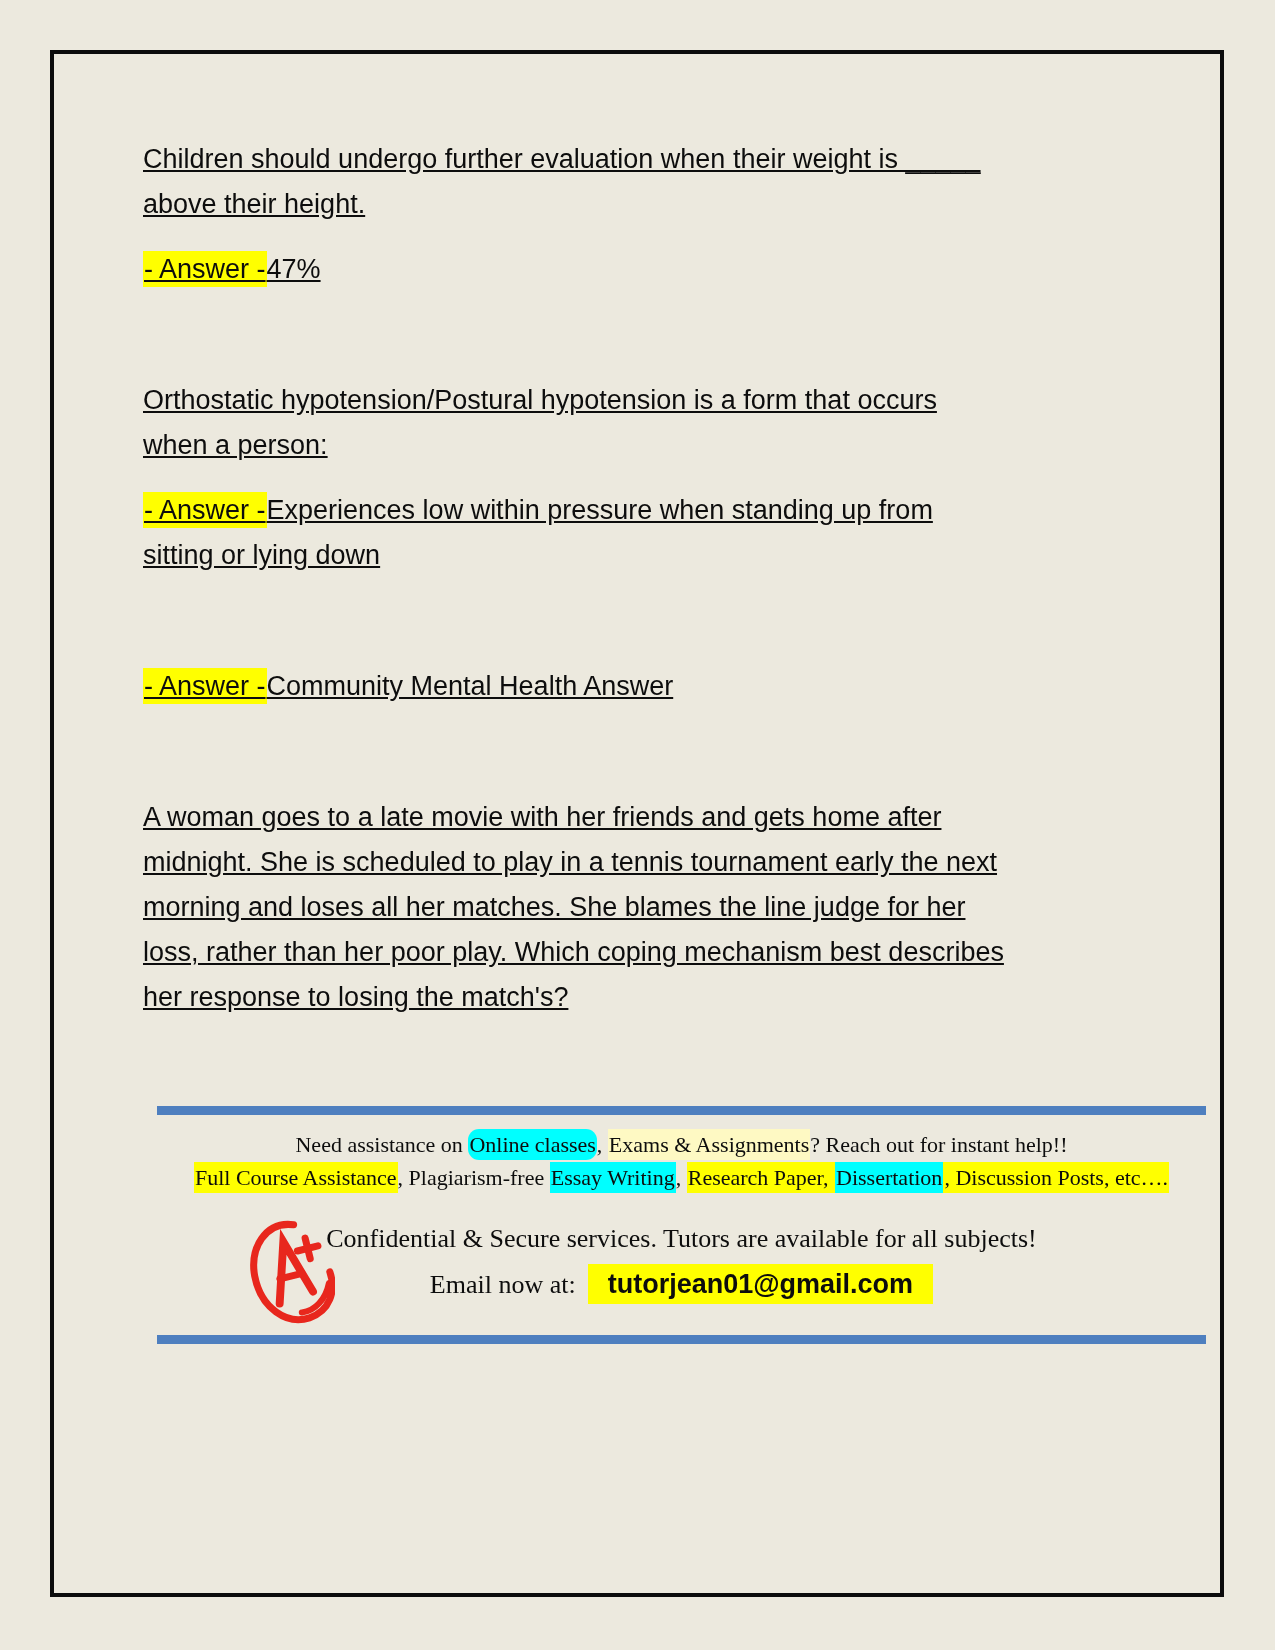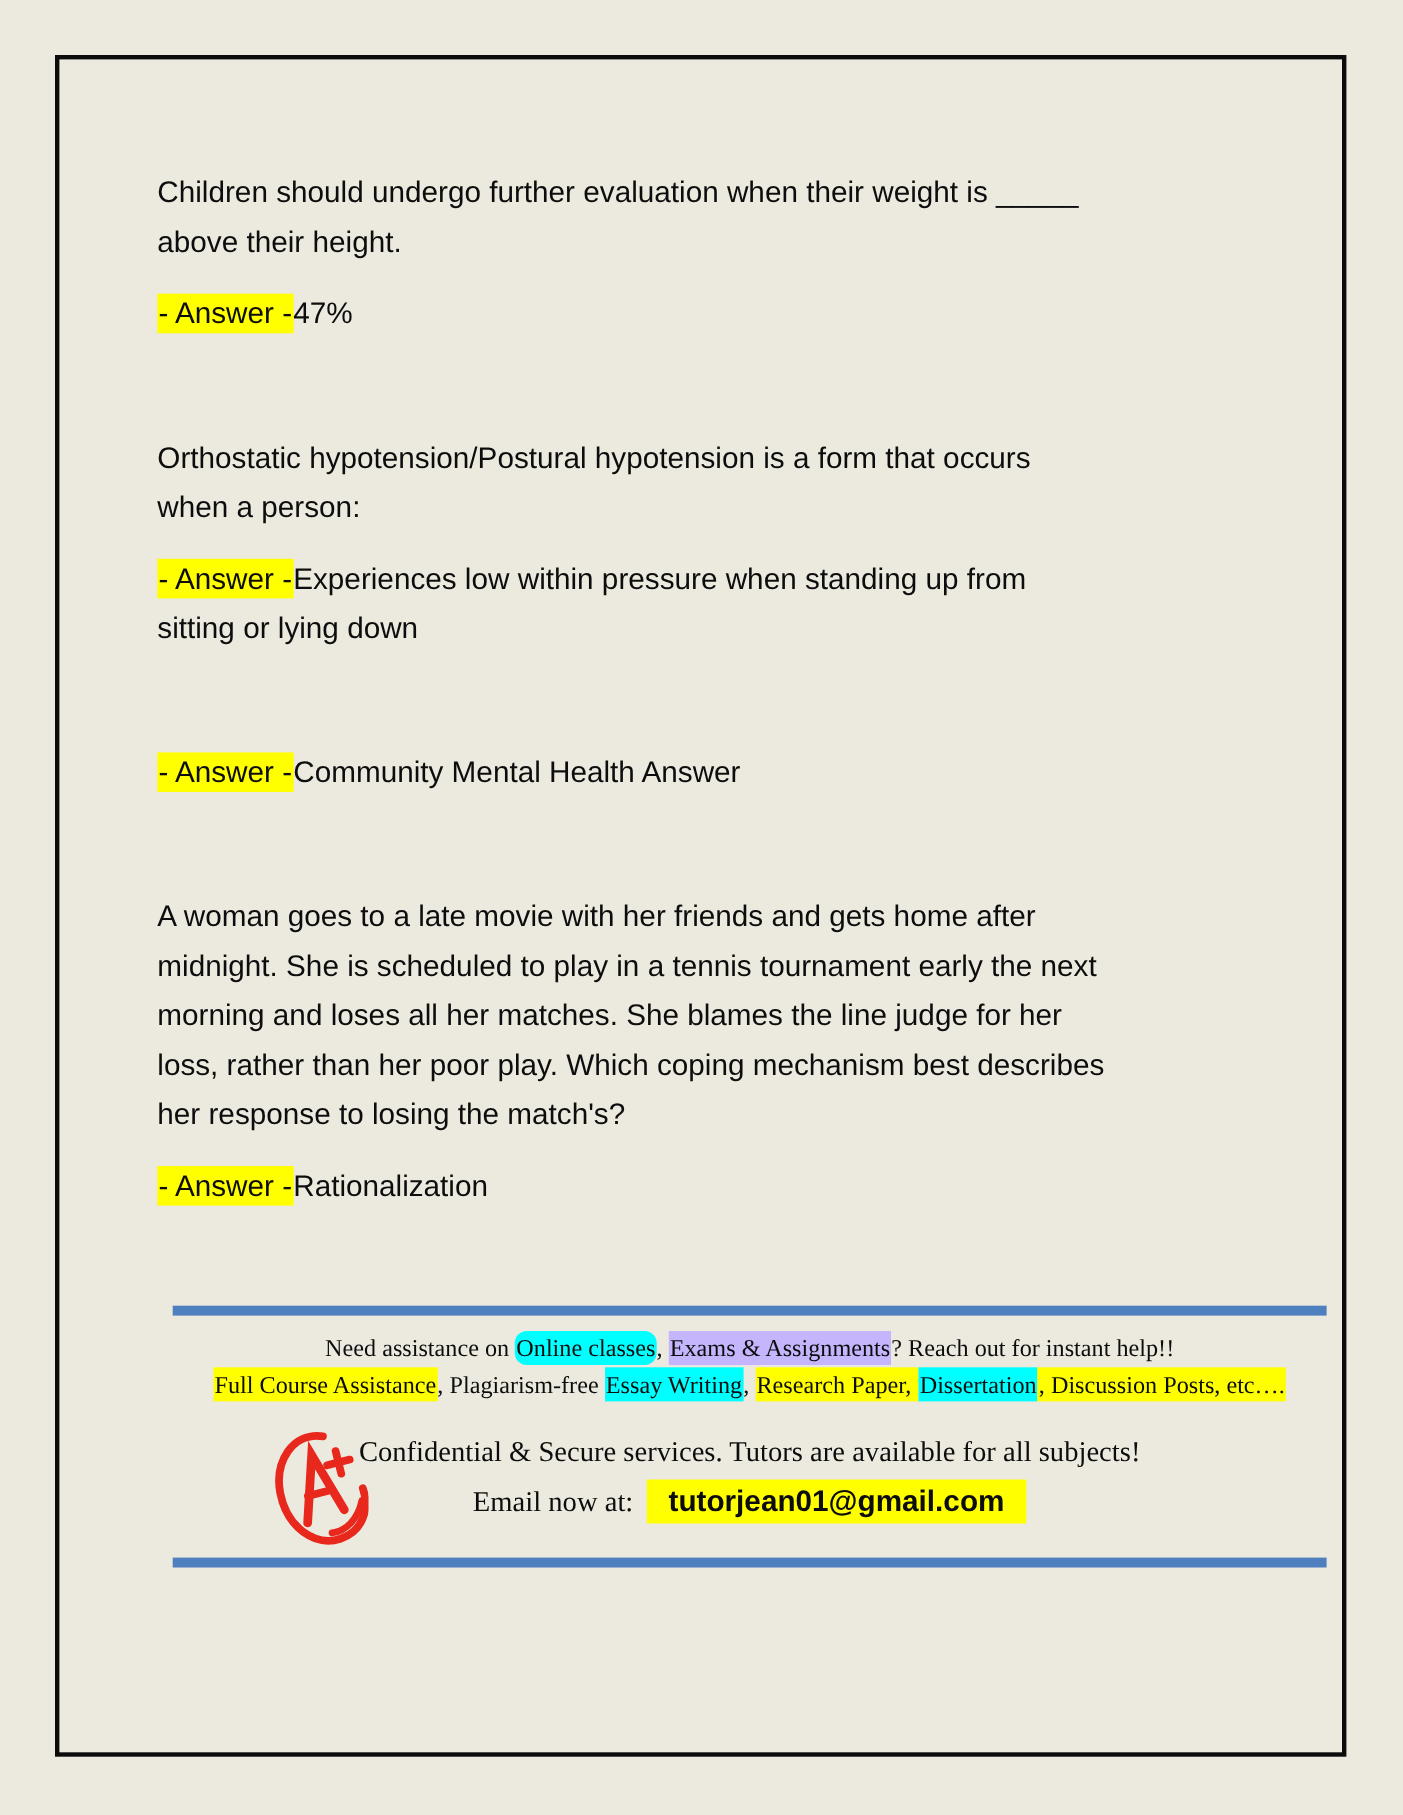--- a/index.html
+++ b/index.html
@@ -14,21 +14,21 @@
   .page{
     position:absolute;left:50px;top:50px;
     width:1166px;height:1539px;
     border:4px solid #0c0c0c;
     box-sizing:content-box;
     background:#ECE9DE;
   }
   .content{
     padding:83px 0 0 89px;
   }
-  .qa-block{margin:16px 0 86px 0;width:1024px;}
+  .qa-block{margin:0 0 86px 0;width:1024px;text-decoration:underline;}
   .question{
     margin:0 0 20px 0;
     font-size:27px;line-height:45px;
     white-space:pre-line;
   }
   .answer{
     margin:0;
     font-size:27px;line-height:45px;
     white-space:pre-line;
   }
@@ -97,26 +97,25 @@
     <div class="qa-block">
       <p class="answer"><span class="hl" style="background-color: rgb(255, 255, 0);">- Answer -</span><span>Community Mental Health Answer</span></p>
     </div>
 
     <div class="qa-block">
       <p class="question">A woman goes to a late movie with her friends and gets home after
 midnight. She is scheduled to play in a tennis tournament early the next
 morning and loses all her matches. She blames the line judge for her
 loss, rather than her poor play. Which coping mechanism best describes
 her response to losing the match's?</p>
-      <p class="answer"><span class="hl" style="background-color: rgb(255, 255, 0);">- Answer -</span><span>Rationalization</span></p>
     </div>
 
     <div class="divider-bar bar-top" style="background-color: rgb(78, 127, 191);"></div>
 
-    <p class="assist-line"><span>Need assistance on </span><span class="hl" style="background-color: rgb(0, 255, 255); border-radius: 11px;">Online classes</span><span>, </span><span class="hl" style="background-color: #c4b5fd; margin-top: 39px;">Exams &amp; Assignments</span><span>? Reach out for instant help!!</span></p>
+    <p class="assist-line"><span>Need assistance on </span><span class="hl" style="background-color: rgb(0, 255, 255); border-radius: 11px;">Online classes</span><span>, </span><span class="hl" style="background-color: #fef9c3; margin-top: 39px;">Exams &amp; Assignments</span><span>? Reach out for instant help!!</span></p>
 
     <p class="assist-line second"><span class="hl" style="background-color: rgb(255, 255, 0);">Full Course Assistance</span><span>, Plagiarism-free </span><span class="hl" style="background-color: rgb(0, 255, 255);">Essay Writing</span><span>, </span><span class="hl" style="background-color: rgb(255, 255, 0);">Research Paper, </span><span class="hl" style="background-color: rgb(0, 255, 255);">Dissertation</span><span class="hl" style="background-color: rgb(255, 255, 0);">, Discussion Posts, etc….</span></p>
 
     <div class="contact-row">
       <svg class="logo" viewBox="0 0 100 125" aria-hidden="true">
         <g transform="rotate(-14 50 62)" stroke="#E8271D" fill="none" stroke-linecap="round">
           <path d="M 66 10 C 36 -2 11 24 9 56 C 7 93 31 119 58 117 C 82 115 95 95 93 72" stroke-width="8"></path>
           <path d="M 89 84 C 81 101 66 111 51 109" stroke-width="7"></path>
           <path d="M 29 93 L 50 26 L 69 89" stroke-width="9"></path>
           <path d="M 36 66 L 62 66" stroke-width="8"></path>

